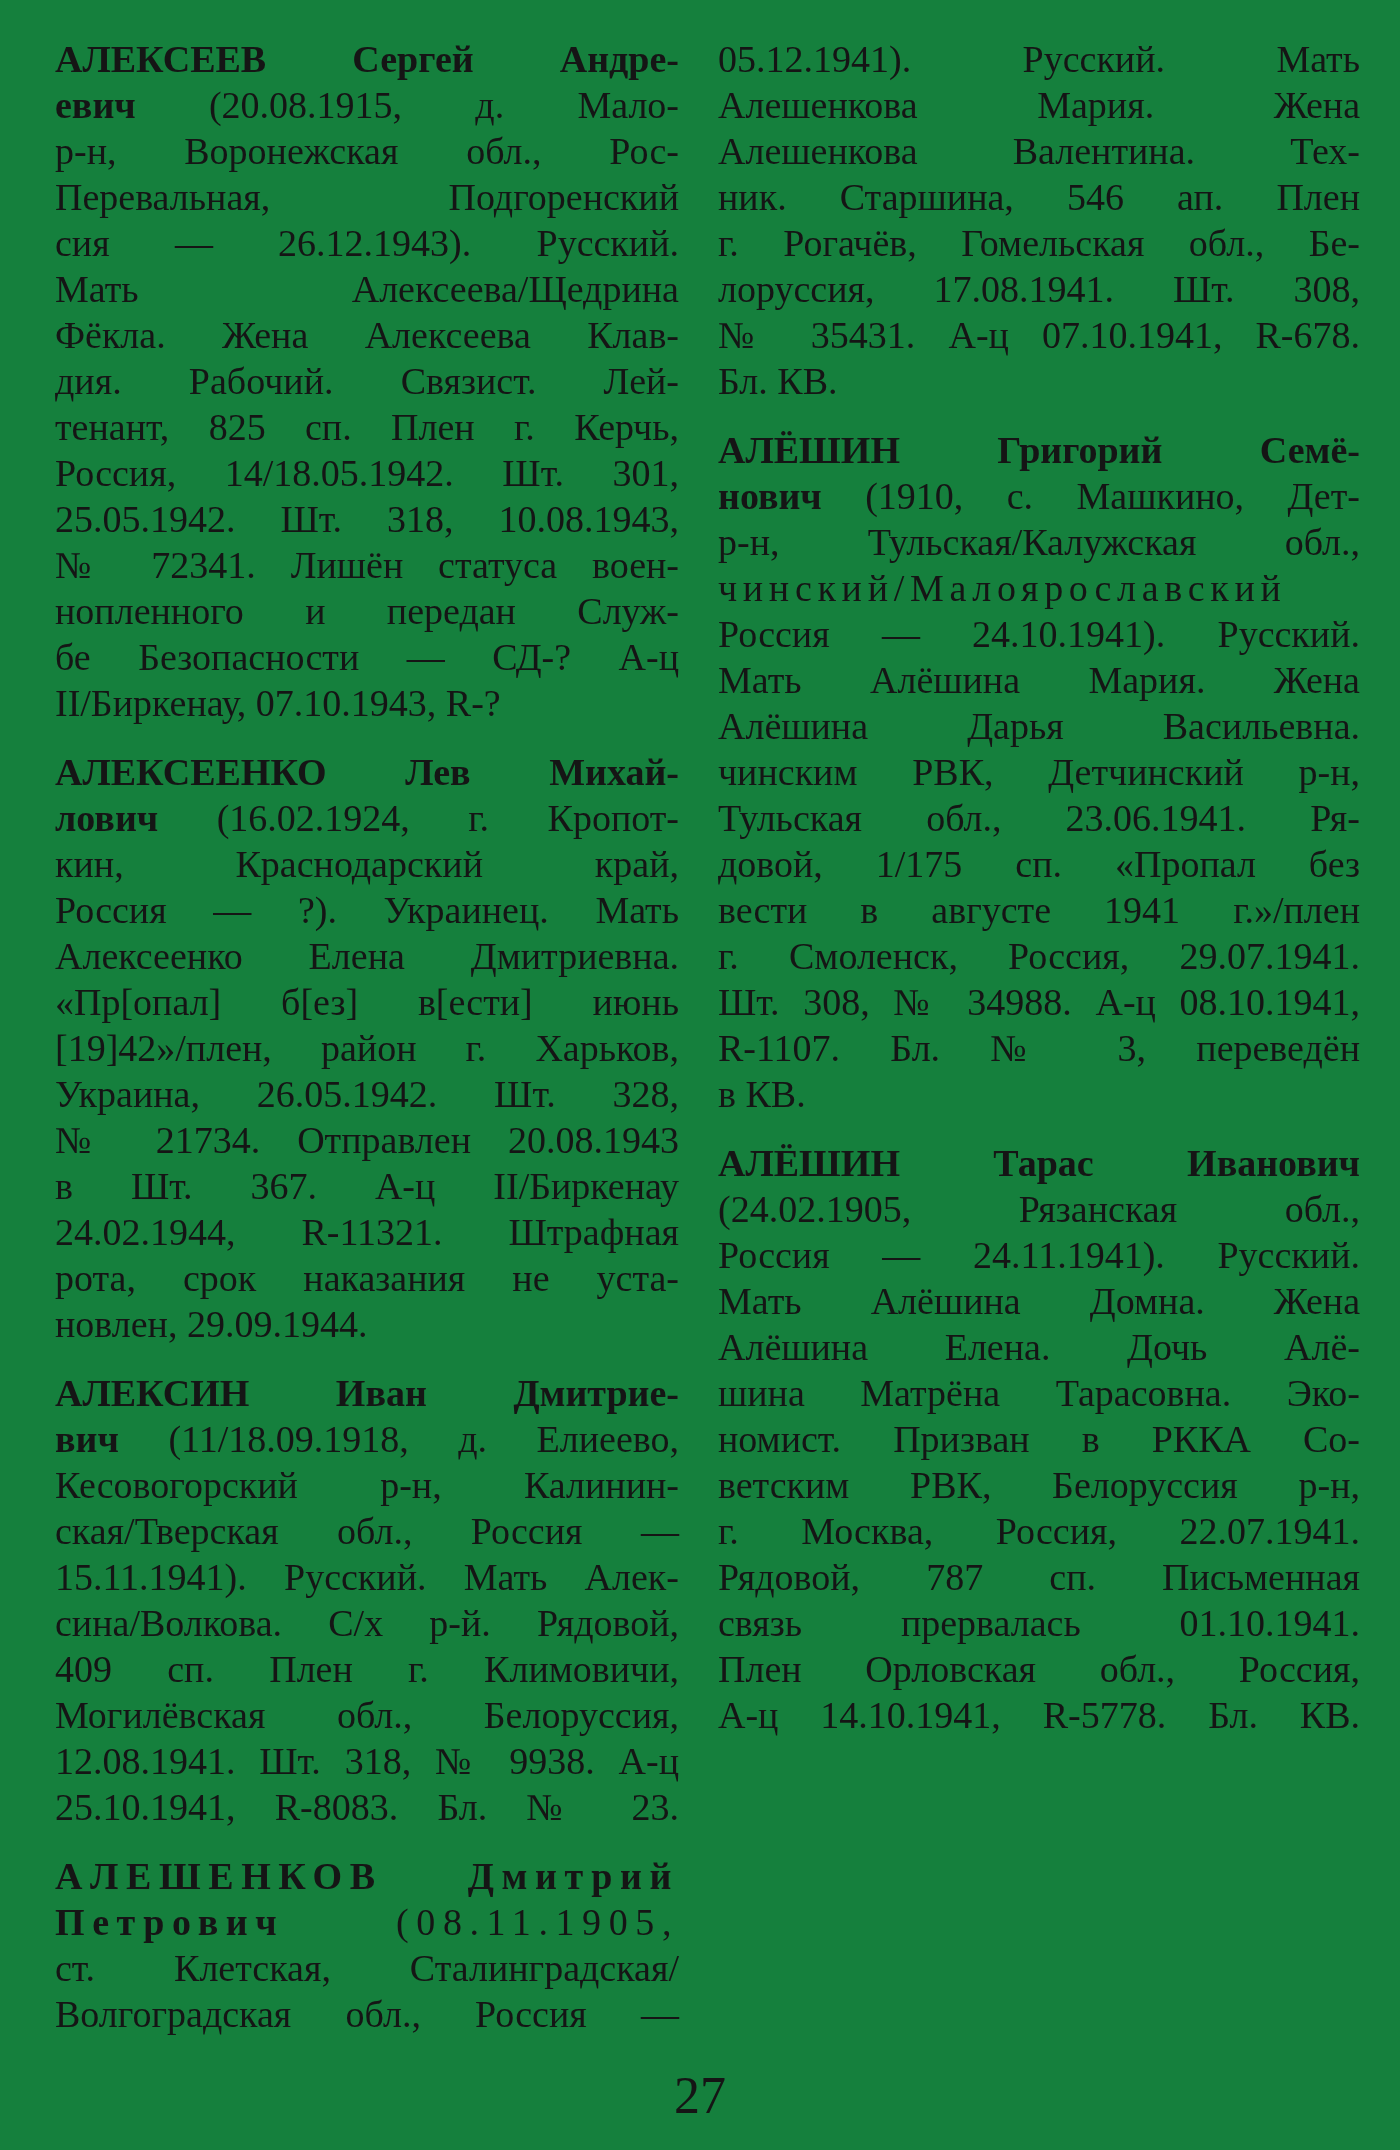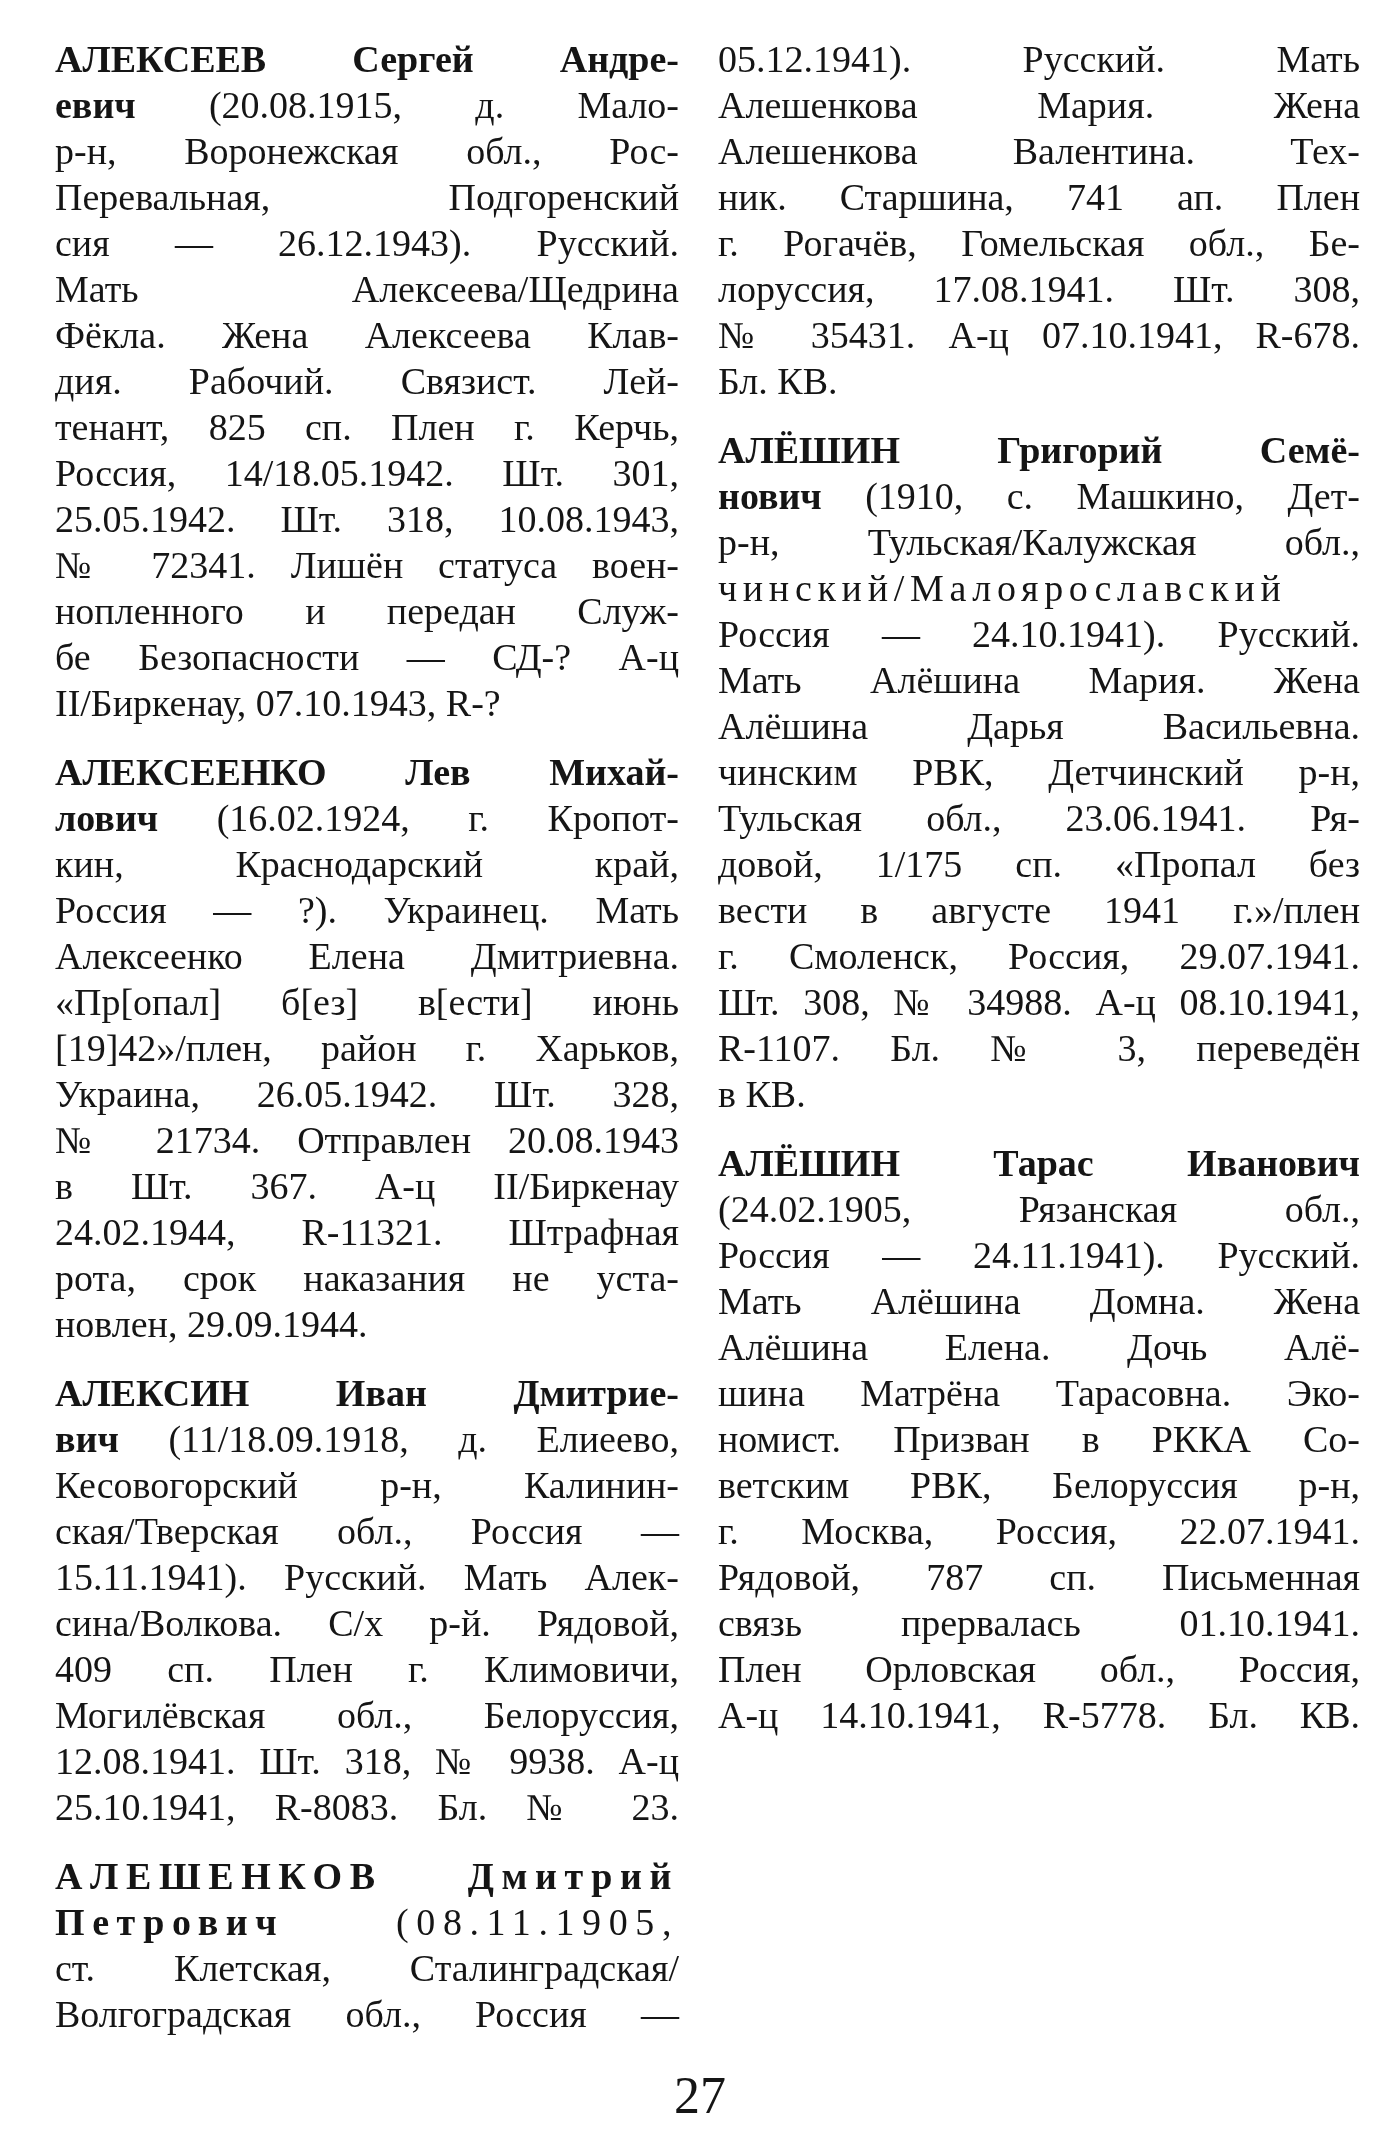--- a/index.html
+++ b/index.html
@@ -1,20 +1,20 @@
 <!DOCTYPE html>
 <html><head>
 <meta charset="utf-8">
 <style>
   html, body { margin: 0; padding: 0; background: #e8e8e8; }
   .page {
     position: relative;
     width: 1400px;
     height: 2150px;
-    background: #ffffff;
+    background: #15803d;
     font-family: "Liberation Serif", "DejaVu Serif", serif;
     color: #151515;
     overflow: hidden;
     margin: 0 auto;
   }
   .col { position: absolute; top: 36px; }
   .col-left  { left: 55px;  width: 624px; }
   .col-right { left: 718px; width: 642px; }
   .entry { margin: 0; }
   .entry + .entry { margin-top: 23px; }
@@ -94,21 +94,21 @@
         <div class="line"><span class="b sp1">Петрович</span><span class="sp1"> (08.11.1905,</span></div>
         <div class="line"><span>ст. Клетская, Сталинградская/</span></div>
         <div class="line"><span>Волгоградская обл., Россия —</span></div>
       </div>
     </div>
   <div class="col col-right">
       <div class="entry">
         <div class="line"><span>05.12.1941). Русский. Мать</span></div>
         <div class="line"><span>Алешенкова Мария. Жена</span></div>
         <div class="line"><span>Алешенкова Валентина. Тех-</span></div>
-        <div class="line"><span>ник. Старшина, 741 ап. Плен</span></div>
+        <div class="line"><span>ник. Старшина, 546 ап. Плен</span></div>
         <div class="line"><span>г. Рогачёв, Гомельская обл., Бе-</span></div>
         <div class="line"><span>лоруссия, 17.08.1941. Шт. 308,</span></div>
         <div class="line"><span>№ 35431. А-ц 07.10.1941, R-678.</span></div>
         <div class="line last"><span>Бл. КВ.</span></div>
       </div>
       <div class="entry">
         <div class="line"><span class="b">АЛЁШИН Григорий Семё-</span></div>
         <div class="line"><span class="b">нович</span><span> (1910, с. Машкино, Дет-</span></div>
         <div class="line"><span>р-н, Тульская/Калужская обл.,</span></div>
         <div class="line"><span class="sp2">чинский/Малоярославский</span></div>

